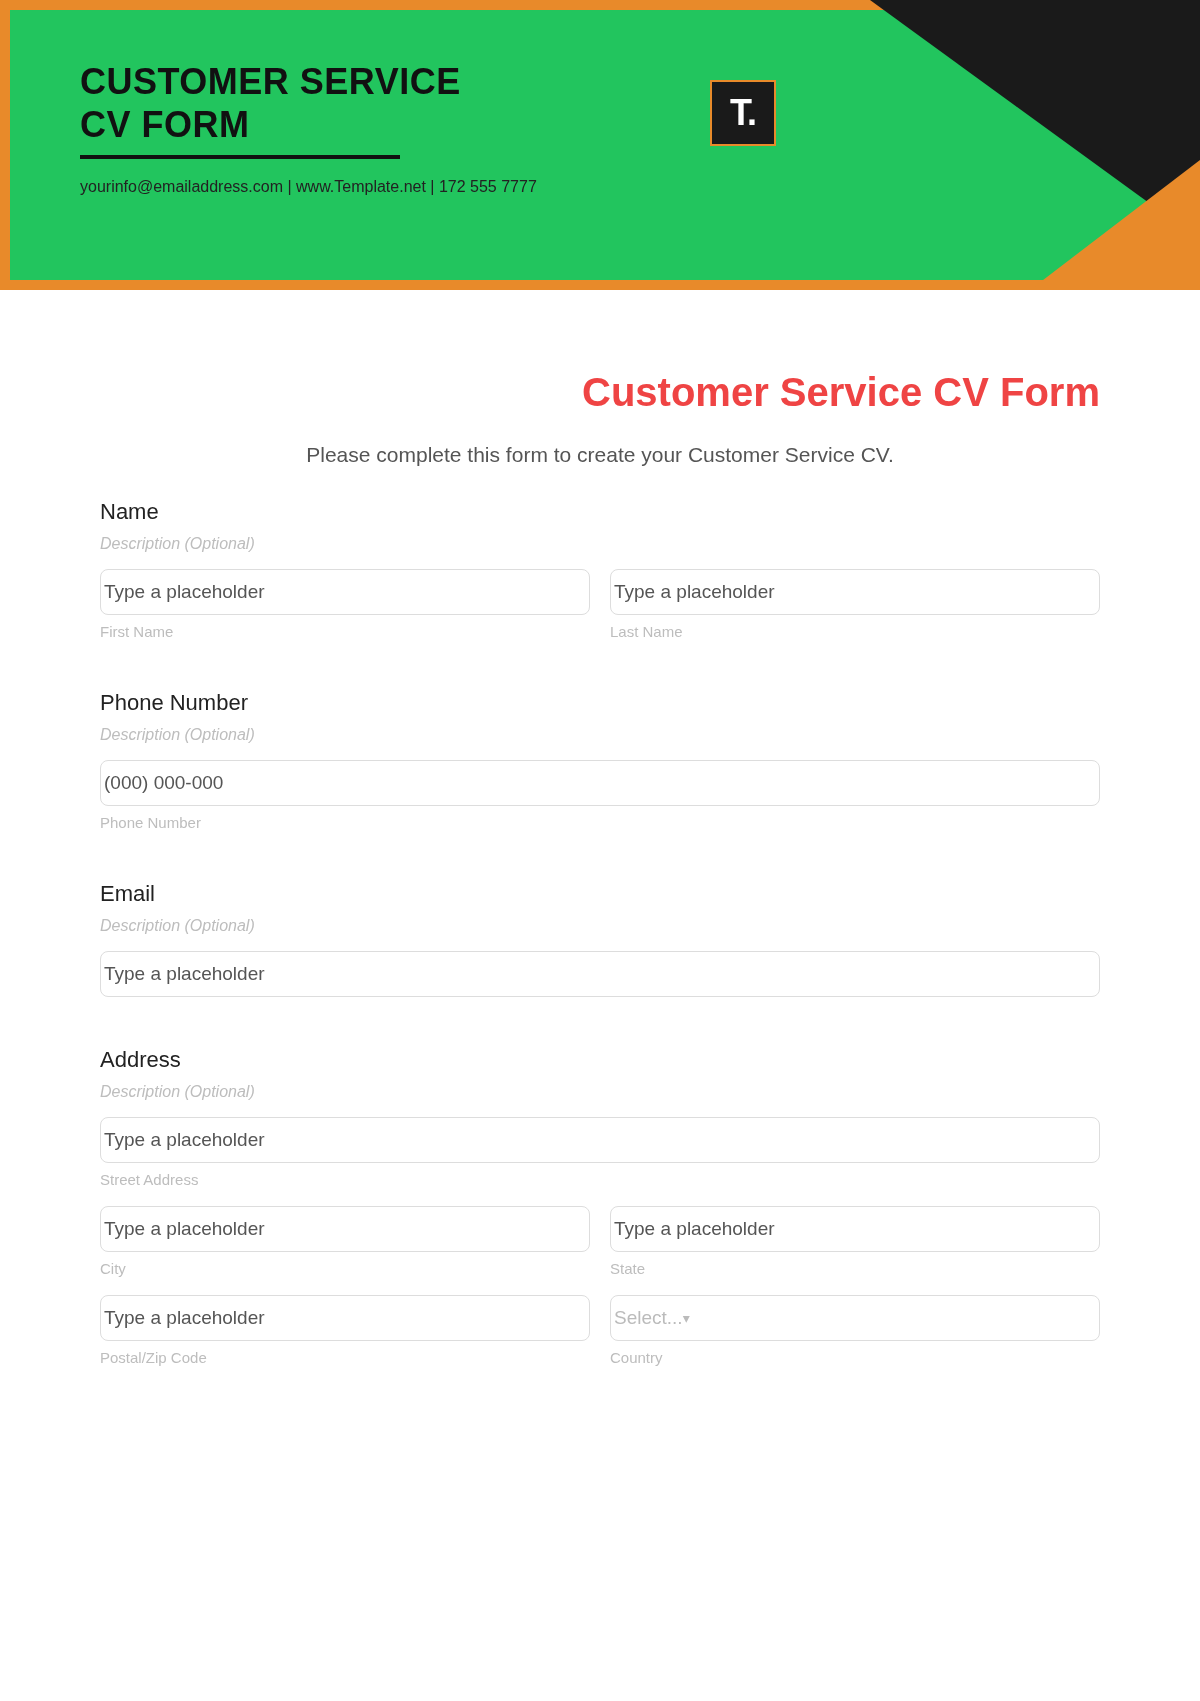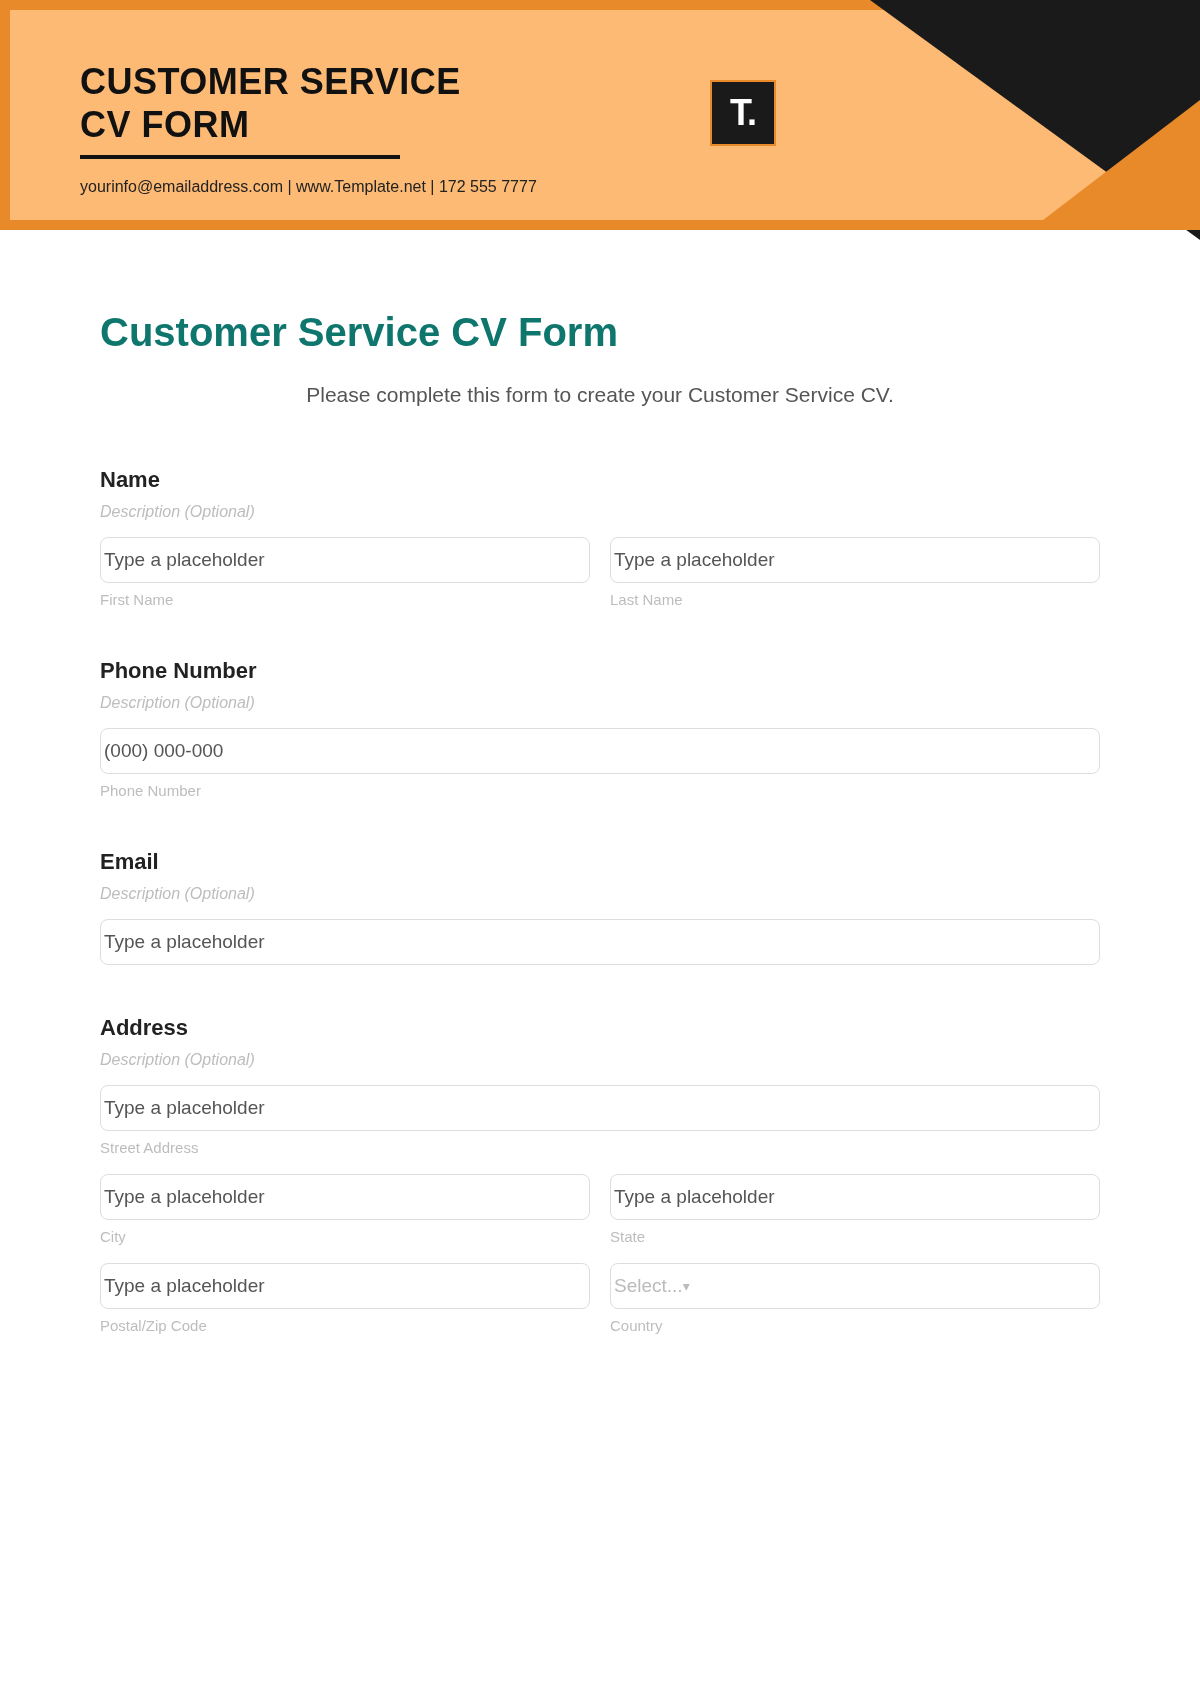--- a/index.html
+++ b/index.html
@@ -7,24 +7,24 @@
     font-family: Arial, Helvetica, sans-serif;
     background: #fff;
     width: 1200px;
     height: 1701px;
     position: relative;
     overflow: hidden;
   }
   .header-wrap {
     position: relative;
     width: 100%;
-    height: 230px;
+    height: 290px;
     border: 10px solid #e88a2a;
     border-bottom-width: 10px;
-    background: #fdba74;
+    background: #22c55e;
   }
   .tri-black {
     position: absolute;
     top: -10px;
     right: -10px;
     width: 0; height: 0;
     border-left: 330px solid transparent;
     border-top: 240px solid #1a1a1a;
   }
   .tri-orange-line {
@@ -74,36 +74,36 @@
     position: absolute;
     top: 168px;
     left: 70px;
     font-size: 16px;
     color: #222;
   }
   .form-area {
     padding: 80px 100px 0 100px;
   }
   .form-title {
-    text-align: left;
+    text-align: right;
     font-size: 40px;
     font-weight: 700;
-    color: #0f766e;
+    color: #ef4444;
     margin-bottom: 28px;
   }
   .form-sub {
     text-align: center;
     font-size: 21px;
     color: #555;
-    margin-bottom: 60px;
+    margin-bottom: 32px;
   }
   .field-group { margin-bottom: 50px; }
   .field-label {
     font-size: 22px;
-    font-weight: 700;
+    font-weight: 400;
     color: #222;
     margin-bottom: 10px;
   }
   .field-desc {
     font-size: 16px;
     color: #bdbdbd;
     font-style: italic;
     margin-bottom: 16px;
   }
   .row { display: flex; gap: 20px; margin-bottom: 8px; }

